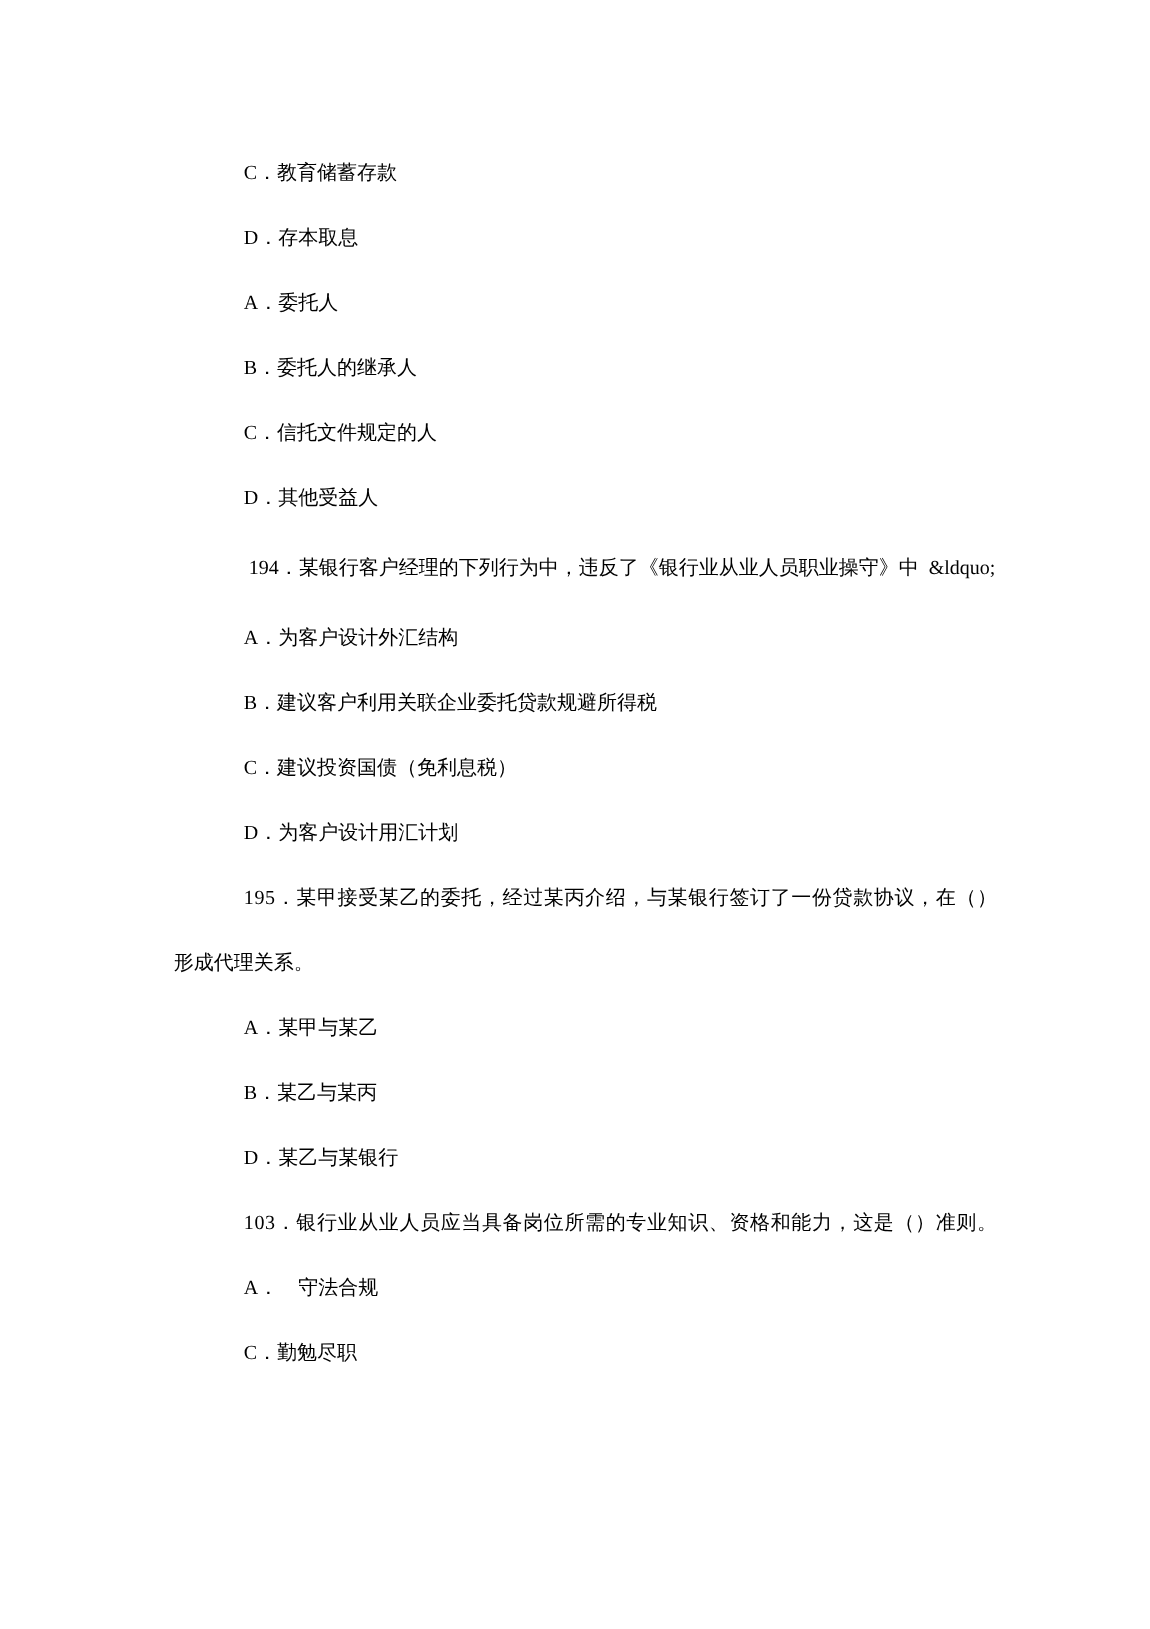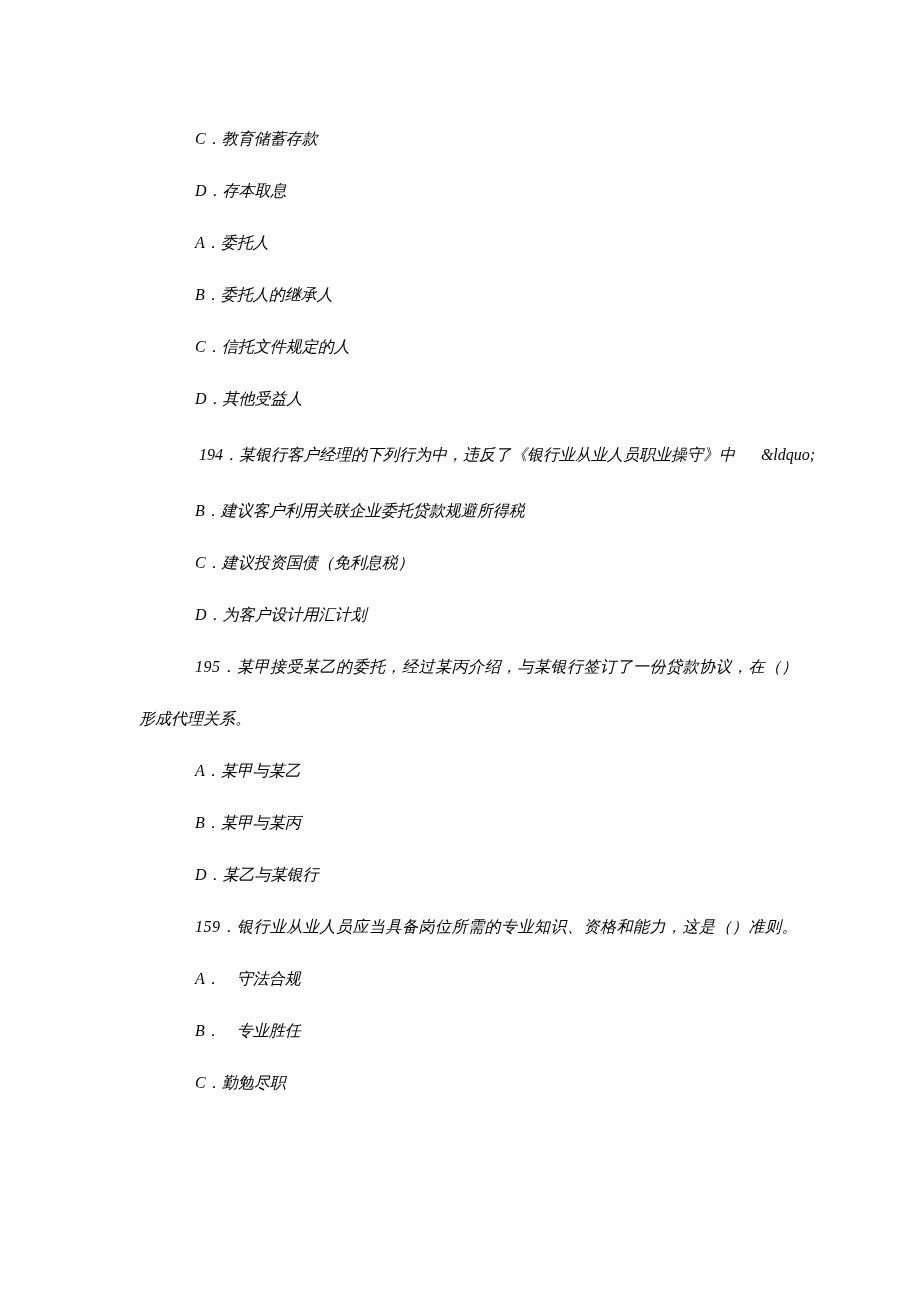--- a/index.html
+++ b/index.html
@@ -1,19 +1,18 @@
 <!DOCTYPE html>
 <html><head>
   <meta charset="utf-8">
   <style>
     * {
       margin: 4px;
       padding: 0;
       box-sizing: border-box;
-      font-style: italic;
     }
     body {
       background: #ffffff;
       width: 920px;
       height: 1303px;
       font-family: "SimSun", "宋体", serif;
       font-size: 16px;
       color: #000000;
       line-height: 1.5;
       padding-top: 115px;
@@ -36,43 +35,43 @@
       letter-spacing: 0.5px;
     }
     .q194 {
       display: flex;
     }
     .q194-main {
       flex: 0 0 auto;
     }
     .q194-right {
       flex: 1;
-      text-align: center;
+      text-align: left;
       padding-right: 33px;
     }
   </style>
 </head>
 <body>
 
 <div id="content">
     <div class="line option">C．教育储蓄存款</div>
     <div class="line option">D．存本取息</div>
     <div class="line option">A．委托人</div>
     <div class="line option">B．委托人的继承人</div>
     <div class="line option">C．信托文件规定的人</div>
     <div class="line option">D．其他受益人</div>
     <div class="line question q194">
       <span class="q194-main">194．某银行客户经理的下列行为中，违反了《银行业从业人员职业操守》中</span>
       <span class="q194-right">&amp;ldquo;</span>
     </div>
+    <div class="line option">A．为客户设计外汇结构</div>
     <div class="line option">B．建议客户利用关联企业委托贷款规避所得税</div>
     <div class="line option">C．建议投资国债（免利息税）</div>
     <div class="line option">D．为客户设计用汇计划</div>
     <div class="line question lspace">195．某甲接受某乙的委托，经过某丙介绍，与某银行签订了一份贷款协议，在（）</div>
     <div class="line question-continue">形成代理关系。</div>
     <div class="line option">A．某甲与某乙</div>
-    <div class="line option">B．某甲与某丙</div>
+    <div class="line option">B．某乙与某丙</div>
     <div class="line option">D．某乙与某银行</div>
-    <div class="line question lspace">159．银行业从业人员应当具备岗位所需的专业知识、资格和能力，这是（）准则。</div>
+    <div class="line question lspace">103．银行业从业人员应当具备岗位所需的专业知识、资格和能力，这是（）准则。</div>
     <div class="line option">A．　守法合规</div>
-    <div class="line option">B．　专业胜任</div>
     <div class="line option">C．勤勉尽职</div>
   </div>
 
 </body></html>

